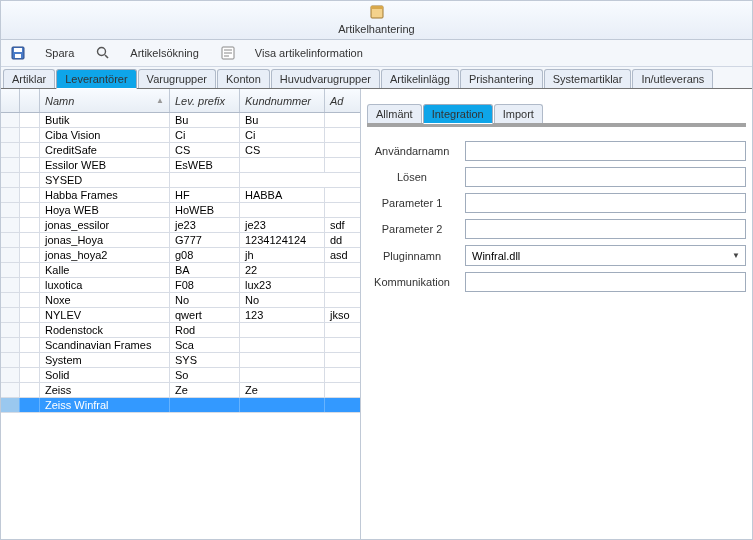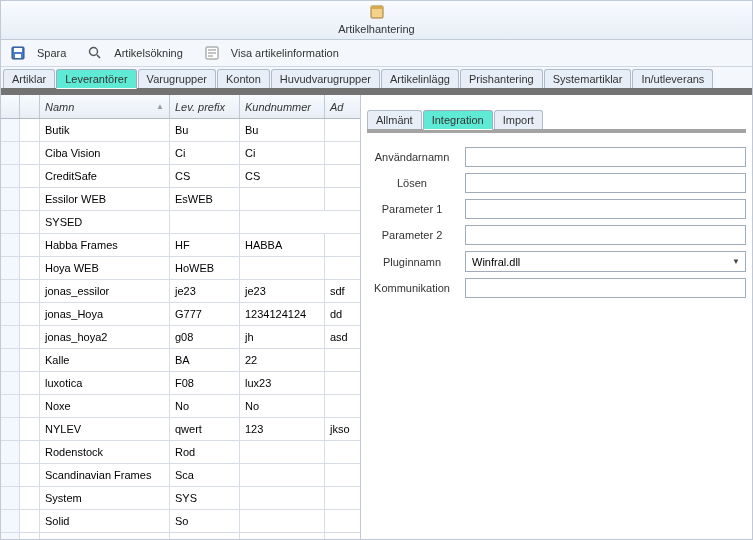--- a/index.html
+++ b/index.html
@@ -36,50 +36,50 @@
       background: #f4f7fb;
       padding: 4px 6px;
       display: flex;
       align-items: center;
       gap: 14px;
       border-bottom: 1px solid #d0d7e3;
     }
     .tool-btn {
       display: flex;
       align-items: center;
-      gap: 12px;
+      gap: 20px;
       cursor: pointer;
       padding: 2px 4px;
       color: #333;
     }
     .tool-icon {
       width: 14px; height: 14px;
       display: inline-block;
     }
     .main-tabs {
       display: flex;
       align-items: flex-end;
       background: #f4f7fb;
       padding-top: 2px;
       padding-left: 2px;
-      border-bottom: 7px solid #737373;
+      border-bottom: 1px solid #737373;
     }
     .tab {
       padding: 3px 8px;
       border: 1px solid #b0bac9;
       border-bottom: none;
       background: #e8eef7;
       margin-right: 1px;
       border-radius: 3px 3px 0 0;
       cursor: pointer;
       color: #333;
       position: relative;
     }
     .tab.active {
-      background: #5eead4;
+      background: #0ea5e9;
       border-top: 1px solid #a0acbc;
       border-left: 1px solid #a0acbc;
       border-right: 1px solid #a0acbc;
       border-bottom: 1px solid #ffffff;
       margin-bottom: -1px;
       z-index: 1;
     }
     .content {
       display: flex;
       flex: 1;
@@ -116,21 +116,21 @@
       font-size: 8px;
       color: #999;
     }
     .grid-body {
       flex: 1;
       overflow: hidden;
     }
     .grid-row {
       display: grid;
       grid-template-columns: 18px 20px 130px 70px 85px 37px;
-      height: 23px;
+      height: 15px;
       border-bottom: 1px solid #d7dce5;
     }
     .grid-row.selected {
       background: #3399ff;
       color: #ffffff;
     }
     .g-cell {
       border-left: 1px solid #d7dce5;
       padding: 3px 5px;
       display: flex;

